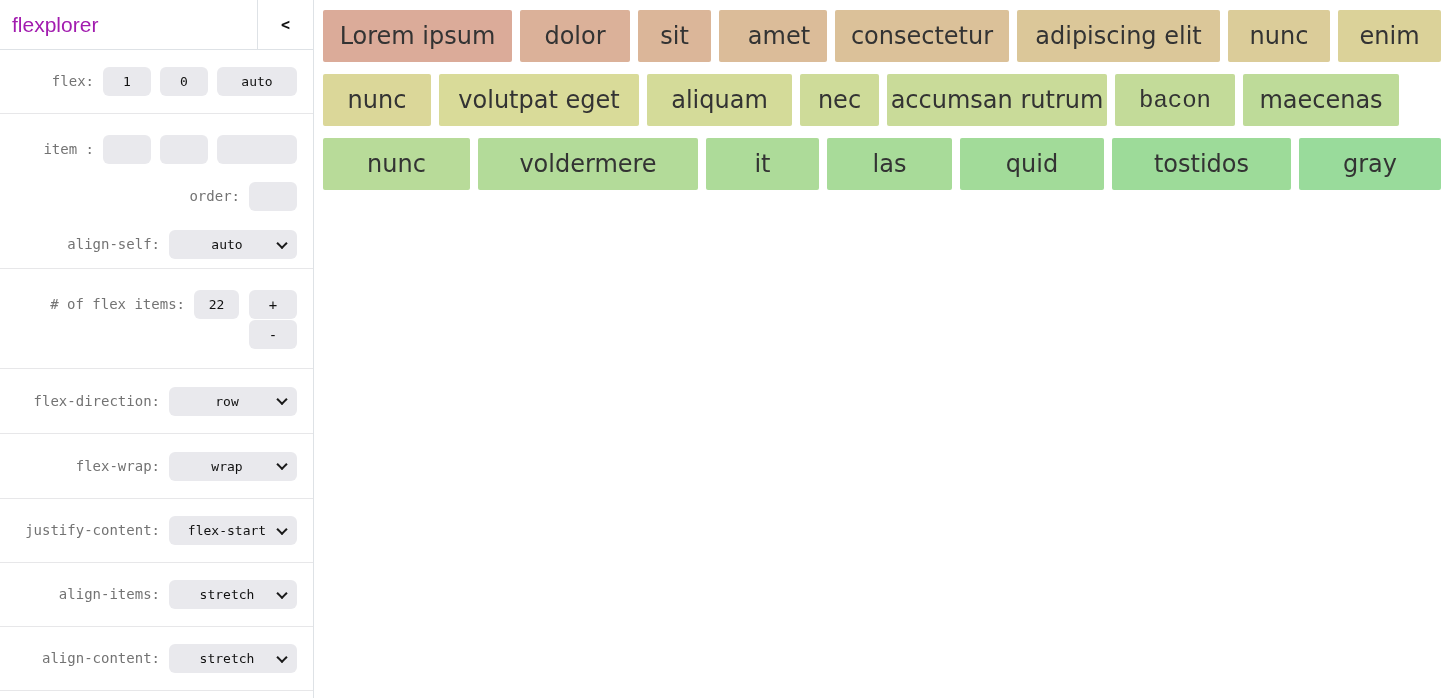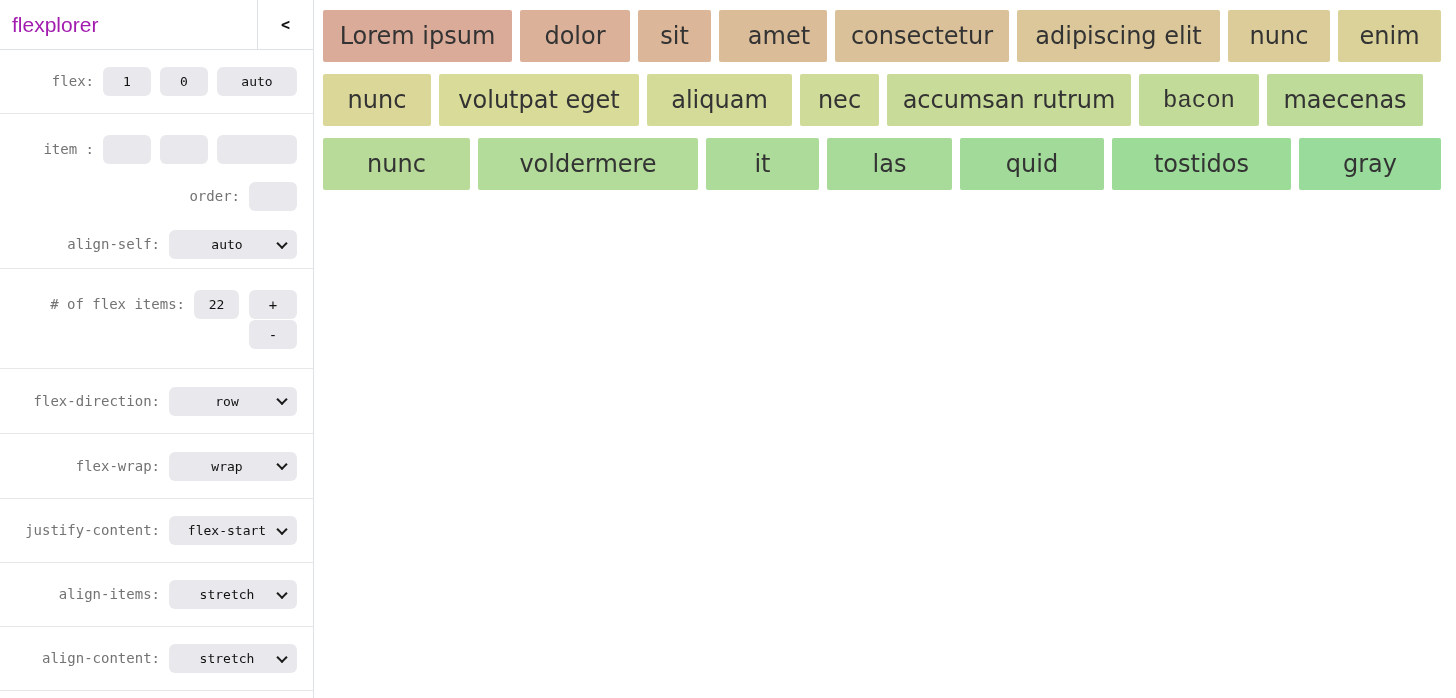--- a/index.html
+++ b/index.html
@@ -172,21 +172,21 @@
       <div class="flex-item" style="width: 73px; background: rgb(219, 182, 153);">sit</div>
       <div class="flex-item" style="width: 108px; background: rgb(219, 188, 153); padding-left: 12px;">amet</div>
       <div class="flex-item" style="width: 174px; background: rgb(219, 193, 153);">consectetur</div>
       <div class="flex-item" style="width: 203px; background: rgb(219, 199, 153);">adipiscing elit</div>
       <div class="flex-item" style="width: 102px; background: rgb(219, 204, 153);">nunc</div>
       <div class="flex-item" style="width: 103px; background: rgb(219, 210, 153);">enim</div>
       <div class="flex-item" style="width: 108px; background: rgb(219, 215, 153);">nunc</div>
       <div class="flex-item" style="width: 200px; background: rgb(217, 219, 153);">volutpat eget</div>
       <div class="flex-item" style="width: 145px; background: rgb(212, 219, 153);">aliquam</div>
       <div class="flex-item" style="width: 79px; background: rgb(206, 219, 153);">nec</div>
-      <div class="flex-item" style="width: 244px; background: rgb(201, 219, 153);">accumsan rutrum</div>
+      <div class="flex-item" style="width: 220px; background: rgb(201, 219, 153);">accumsan rutrum</div>
       <div class="flex-item" style="width: 120px; background: rgb(195, 219, 153); font-family: Liberation Mono, monospace;">bacon</div>
       <div class="flex-item" style="width: 156px; background: rgb(190, 219, 153);">maecenas</div>
       <div class="flex-item" style="width: 147px; background: rgb(184, 219, 153);">nunc</div>
       <div class="flex-item" style="width: 220px; background: rgb(179, 219, 153);">voldermere</div>
       <div class="flex-item" style="width: 113px; background: rgb(173, 219, 153);">it</div>
       <div class="flex-item" style="width: 125px; background: rgb(168, 219, 153);">las</div>
       <div class="flex-item" style="width: 144px; background: rgb(162, 219, 153);">quid</div>
       <div class="flex-item" style="width: 179px; background: rgb(157, 219, 153);">tostidos</div>
       <div class="flex-item" style="width: 142px; background: rgb(153, 219, 155);">gray</div>
     </main>

